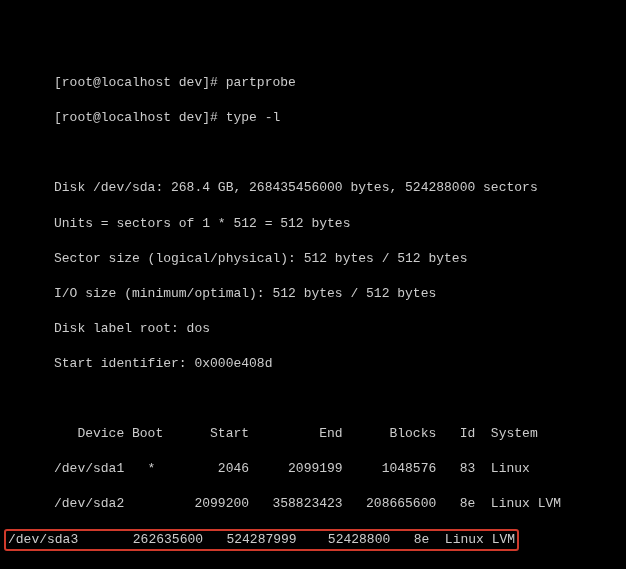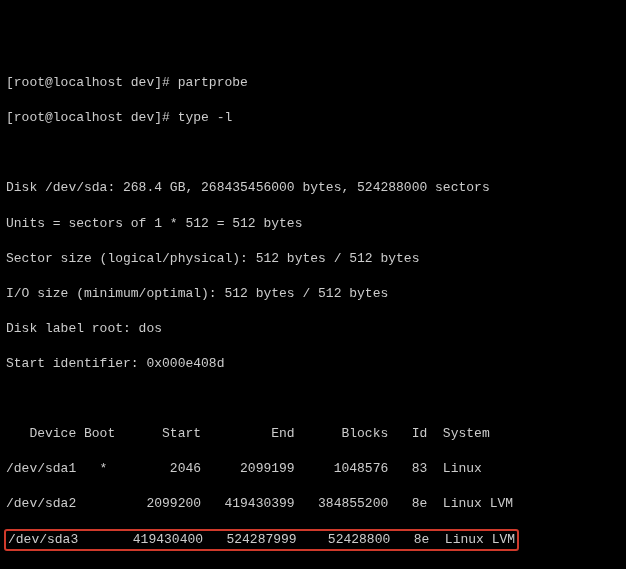--- a/index.html
+++ b/index.html
@@ -8,21 +8,21 @@
       color: #cccccc;
       font-family: "Courier New", monospace;
       font-size: 13px;
       line-height: 1.35;
       padding: 4px 6px;
       white-space: pre;
       width: 626px;
       height: 569px;
       overflow: hidden;
     }
-    .line { white-space: pre; }
+    .line { white-space: pre; margin-left: 48px; }
     .highlight-row {
       border: 2px solid #d03a2b;
       border-radius: 3px;
       display: inline-block;
       white-space: pre;
       padding: 0 2px;
       margin: -1px -2px;
     }
     .prompt-part { display: inline; }
   </style>
@@ -36,22 +36,22 @@
 <div class="line"> </div>
 <div class="line">Disk /dev/sda: 268.4 GB, 268435456000 bytes, 524288000 sectors</div>
 <div class="line">Units = sectors of 1 * 512 = 512 bytes</div>
 <div class="line">Sector size (logical/physical): 512 bytes / 512 bytes</div>
 <div class="line">I/O size (minimum/optimal): 512 bytes / 512 bytes</div>
 <div class="line">Disk label root: dos</div>
 <div class="line">Start identifier: 0x000e408d</div>
 <div class="line"> </div>
 <div class="line">   Device Boot      Start         End      Blocks   Id  System</div>
 <div class="line">/dev/sda1   *        2046     2099199     1048576   83  Linux</div>
-<div class="line">/dev/sda2         2099200   419430399   384855200   8e  Linux LVM</div>
-<div><span class="highlight-row"><span>/dev/sda3       419430400   524287999    52428800   8e  Linux LVM</span></span></div>
+<div class="line">/dev/sda2         2099200   358823423   208665600   8e  Linux LVM</div>
+<div><span class="highlight-row"><span>/dev/sda3       262635600   524287999    52428800   8e  Linux LVM</span></span></div>
 <div class="line"> </div>
 
 
 
 
 
 
 
 
 

